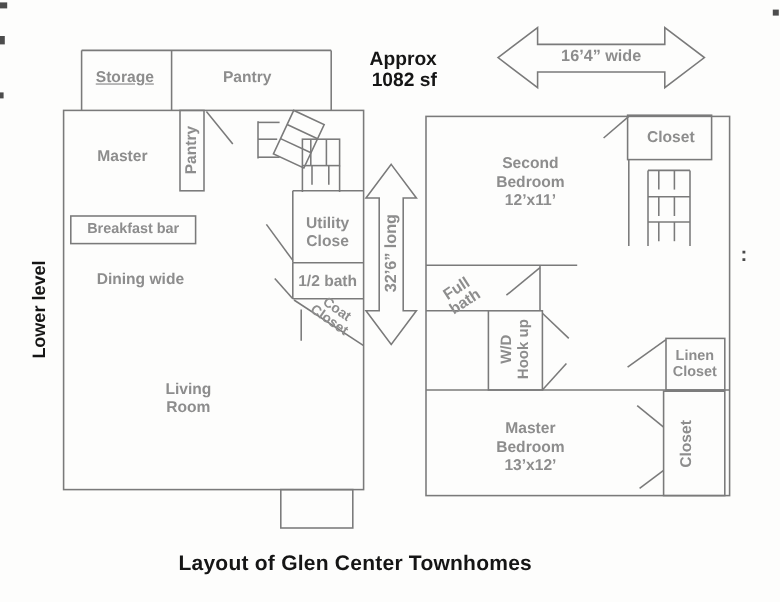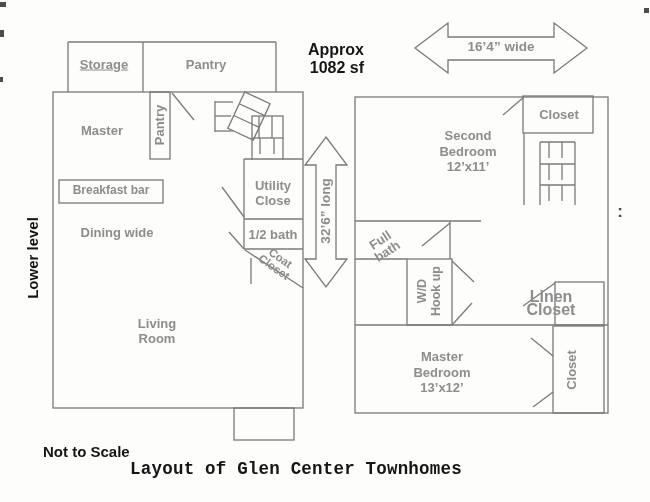--- a/index.html
+++ b/index.html
@@ -16,34 +16,34 @@
   .lbl-kitchen{left:102px;top:131px;}
   .lbl-pantry{left:160px;top:125px;}
   .lbl-breakfast{left:111px;top:191px;font-size:12px;text-align:center;}
   .lbl-dining{left:117px;top:233px;}
   .lbl-living{left:117px;top:331px;line-height:15px;margin-left:40px;}
   .lbl-utility{left:273px;top:193px;line-height:15px;}
   .lbl-halfbath{left:273px;top:235px;}
   .lbl-coat{left:277px;top:263px;font-size:11.5px;line-height:11px;
             transform:translate(-50%,-50%) rotate(35deg);}
   .lbl-porch{left:244px;top:410px;transform:none;text-align:left;font-size:11px;line-height:12.5px;color:#979797;}
-  .lbl-secondbed{left:468px;top:151px;line-height:15.5px;}
+  .lbl-secondbed{left:442px;top:151px;line-height:15.5px;}
   .lbl-closet2{left:559px;top:115px;}
   .lbl-fullbath{left:384px;top:246px;line-height:12.5px;
             transform:translate(-50%,-50%) rotate(-33deg);}
   .lbl-wd{left:429px;top:291px;font-size:12.5px;line-height:14px;}
-  .lbl-linen{left:551px;top:303px;font-size:16px;line-height:13px;}
+  .lbl-linen{left:579px;top:303px;font-size:12px;line-height:13px;}
   .lbl-masterbed{left:442px;top:372px;line-height:15.5px;text-align:center;}
   .lbl-closetm{left:572px;top:370px;}
   .lbl-wdim{left:501px;top:47px;font-size:13.5px;}
   .lbl-ldim{left:326px;top:211px;font-size:13.5px;}
   .lbl-approx{left:308px;top:41px;transform:none;text-align:right;font-size:16px;line-height:18px;}
   .lbl-lower{left:33px;top:258px;font-size:15px;}
   .lbl-nts{left:43px;top:443px;transform:none;text-align:left;font-size:15px;}
-  .lbl-title{left:296px;top:469px;font-size:17.5px;letter-spacing:.2px;white-space:nowrap;font-family:Liberation Mono, monospace;}
+  .lbl-title{left:296px;top:469px;font-size:17.5px;letter-spacing:.2px;white-space:nowrap;}
   .lbl-colon{left:620px;top:212px;font-size:17px;color:#4a4a4a;}
 </style>
 </head>
 <body>
 
 <div id="stage">
 
   <svg width="650" height="502" viewBox="0 0 650 502">
 
     <g fill="#2e2e2e" opacity="0.85">
@@ -174,17 +174,16 @@
   <div class="lbl lbl-masterbed">Master
 Bedroom
 13’x12’</div>
   <div class="lbl rot90 lbl-closetm">Closet</div>
 
   <div class="lbl lbl-wdim">16’4” wide</div>
   <div class="lbl rot90 lbl-ldim">32’6” long</div>
   <div class="lbl black lbl-approx">Approx
 1082 sf</div>
   <div class="lbl black rot90 lbl-lower">Lower level</div>
-  <div class="lbl black lbl-nts">Not to Scale</div>
   <div class="lbl black lbl-title">Layout of Glen Center Townhomes</div>
   <div class="lbl lbl-colon">:</div>
 
 </div>
 
 </body></html>

